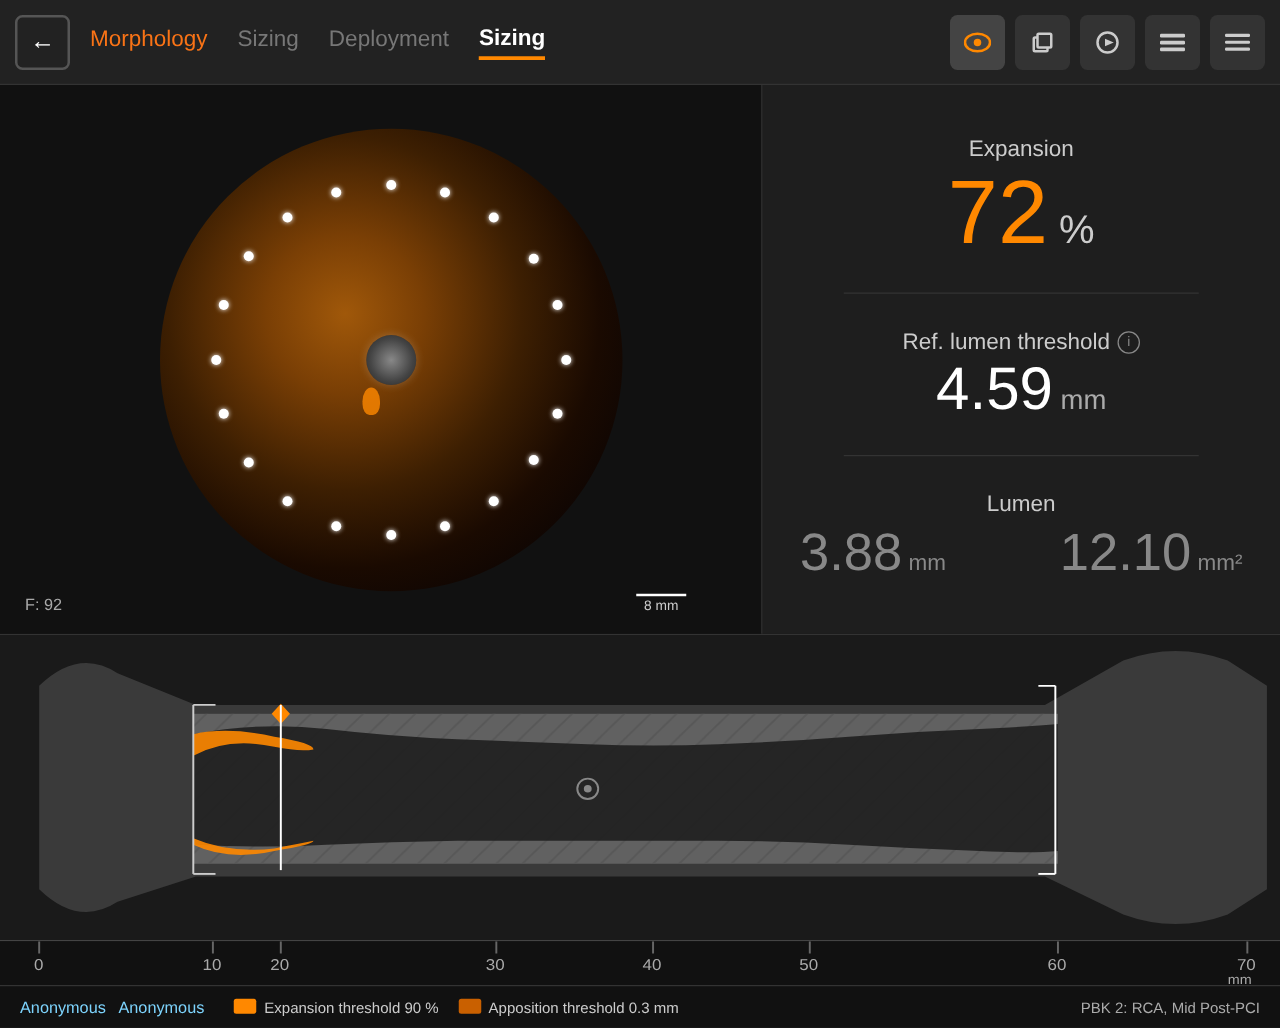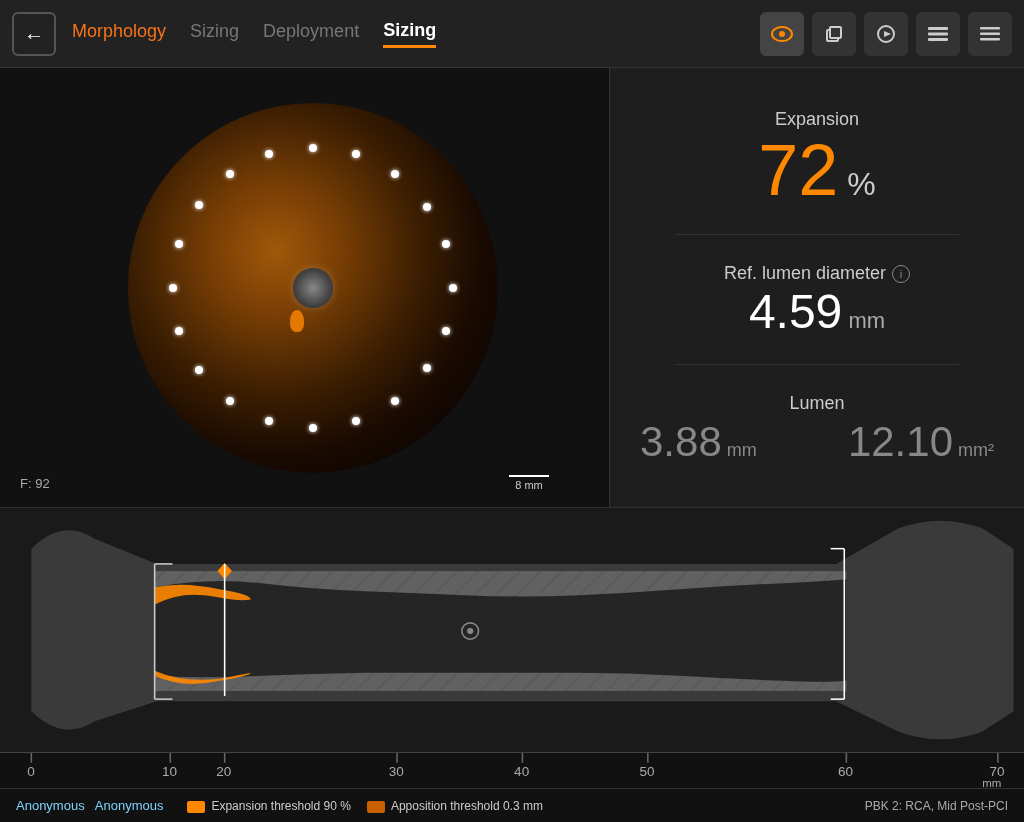--- a/index.html
+++ b/index.html
@@ -354,21 +354,21 @@
     .footer-patient {
       color: #7dd3fc;
     }
     .footer-legend {
       display: flex;
       align-items: center;
       gap: 16px;
     }
     .legend-item {
       display: flex;
-      align-items: flex-end;
+      align-items: flex-start;
       gap: 6px;
       font-size: 12px;
       color: #ccc;
     }
     .legend-swatch {
       width: 18px;
       height: 12px;
       border-radius: 2px;
     }
     .footer-right {
@@ -473,21 +473,21 @@
         </div>
         <div class="metric-value-large orange">
           <span>72</span><span class="unit"> <span>%</span></span>
         </div>
       </div>
 
       <div class="divider-line"></div>
 
       <div class="metric-group">
         <div class="metric-label">
-          <span>Ref. lumen diameter</span>
+          <span>Ref. lumen threshold</span>
           <span class="info-icon">i</span>
         </div>
         <div class="metric-value-medium">
           <span>4.59</span><span class="unit"> <span>mm</span></span>
         </div>
       </div>
 
       <div class="divider-line"></div>
 
       <div class="metric-group">

